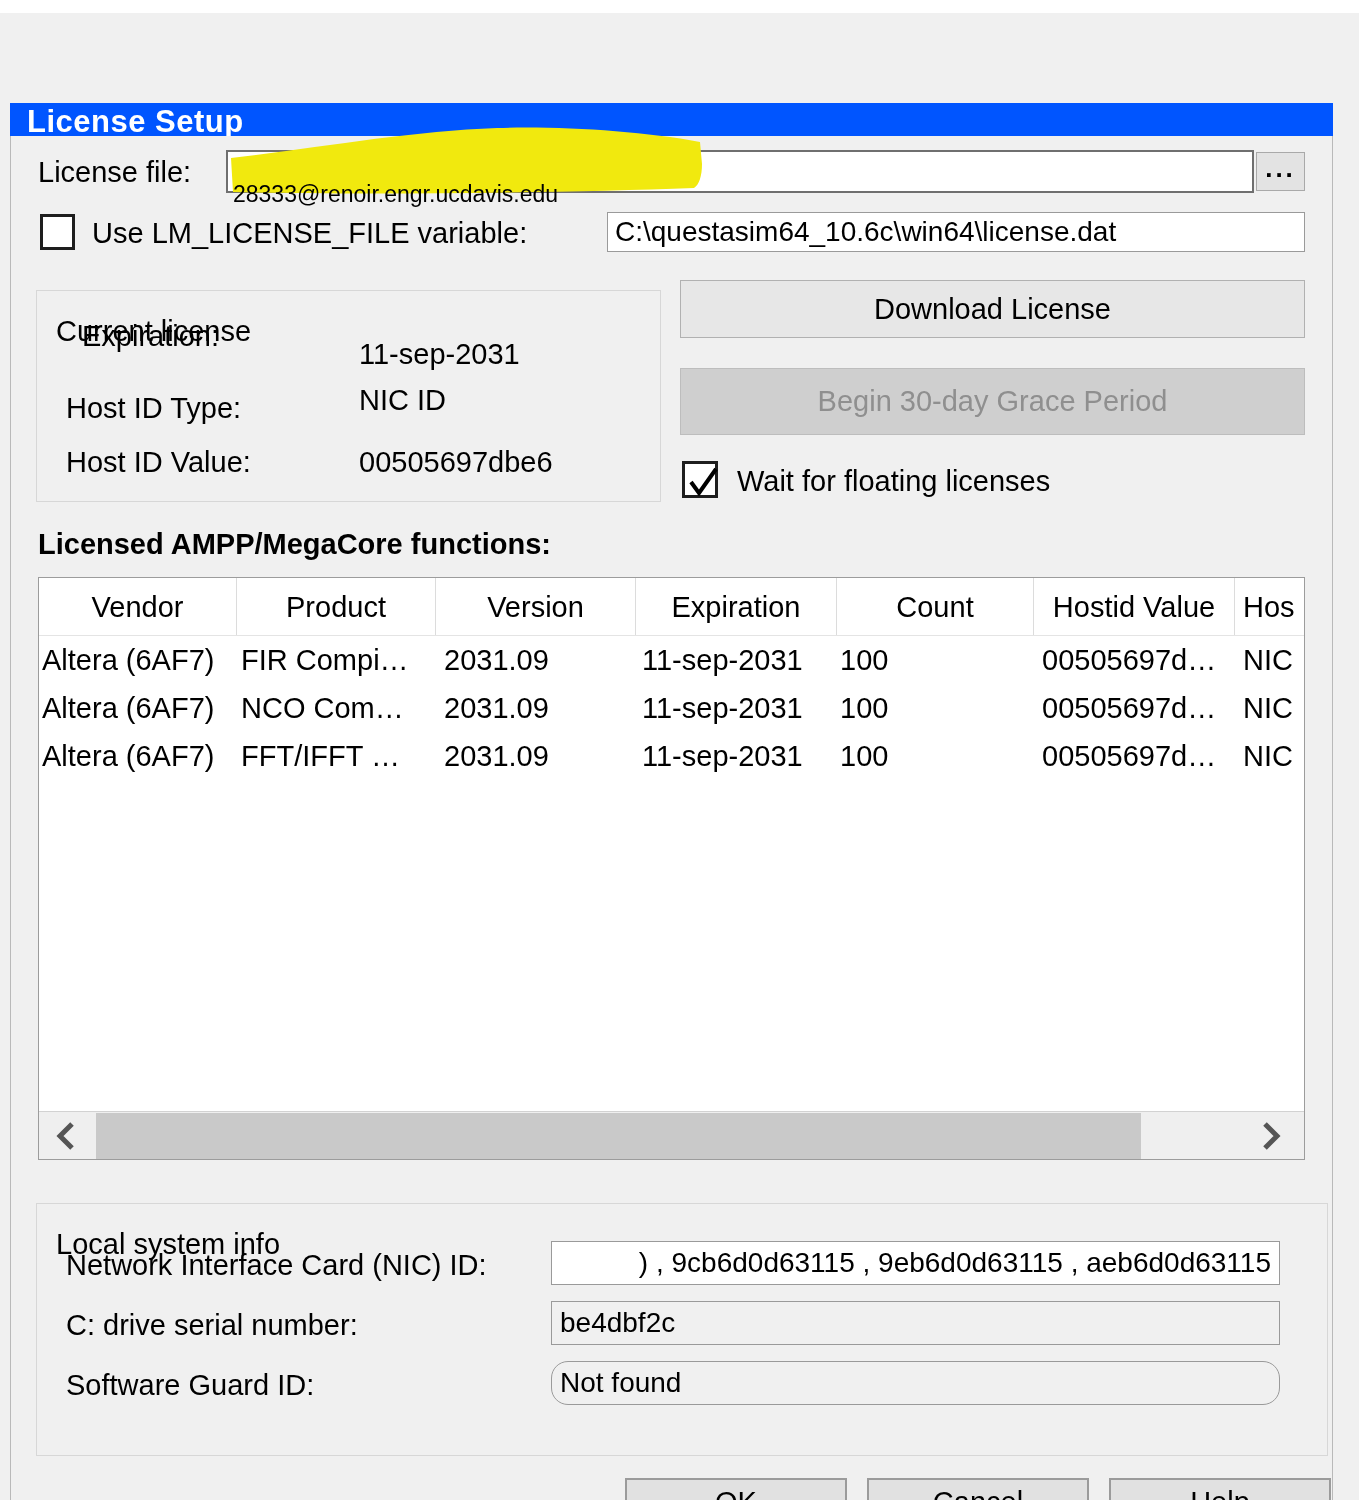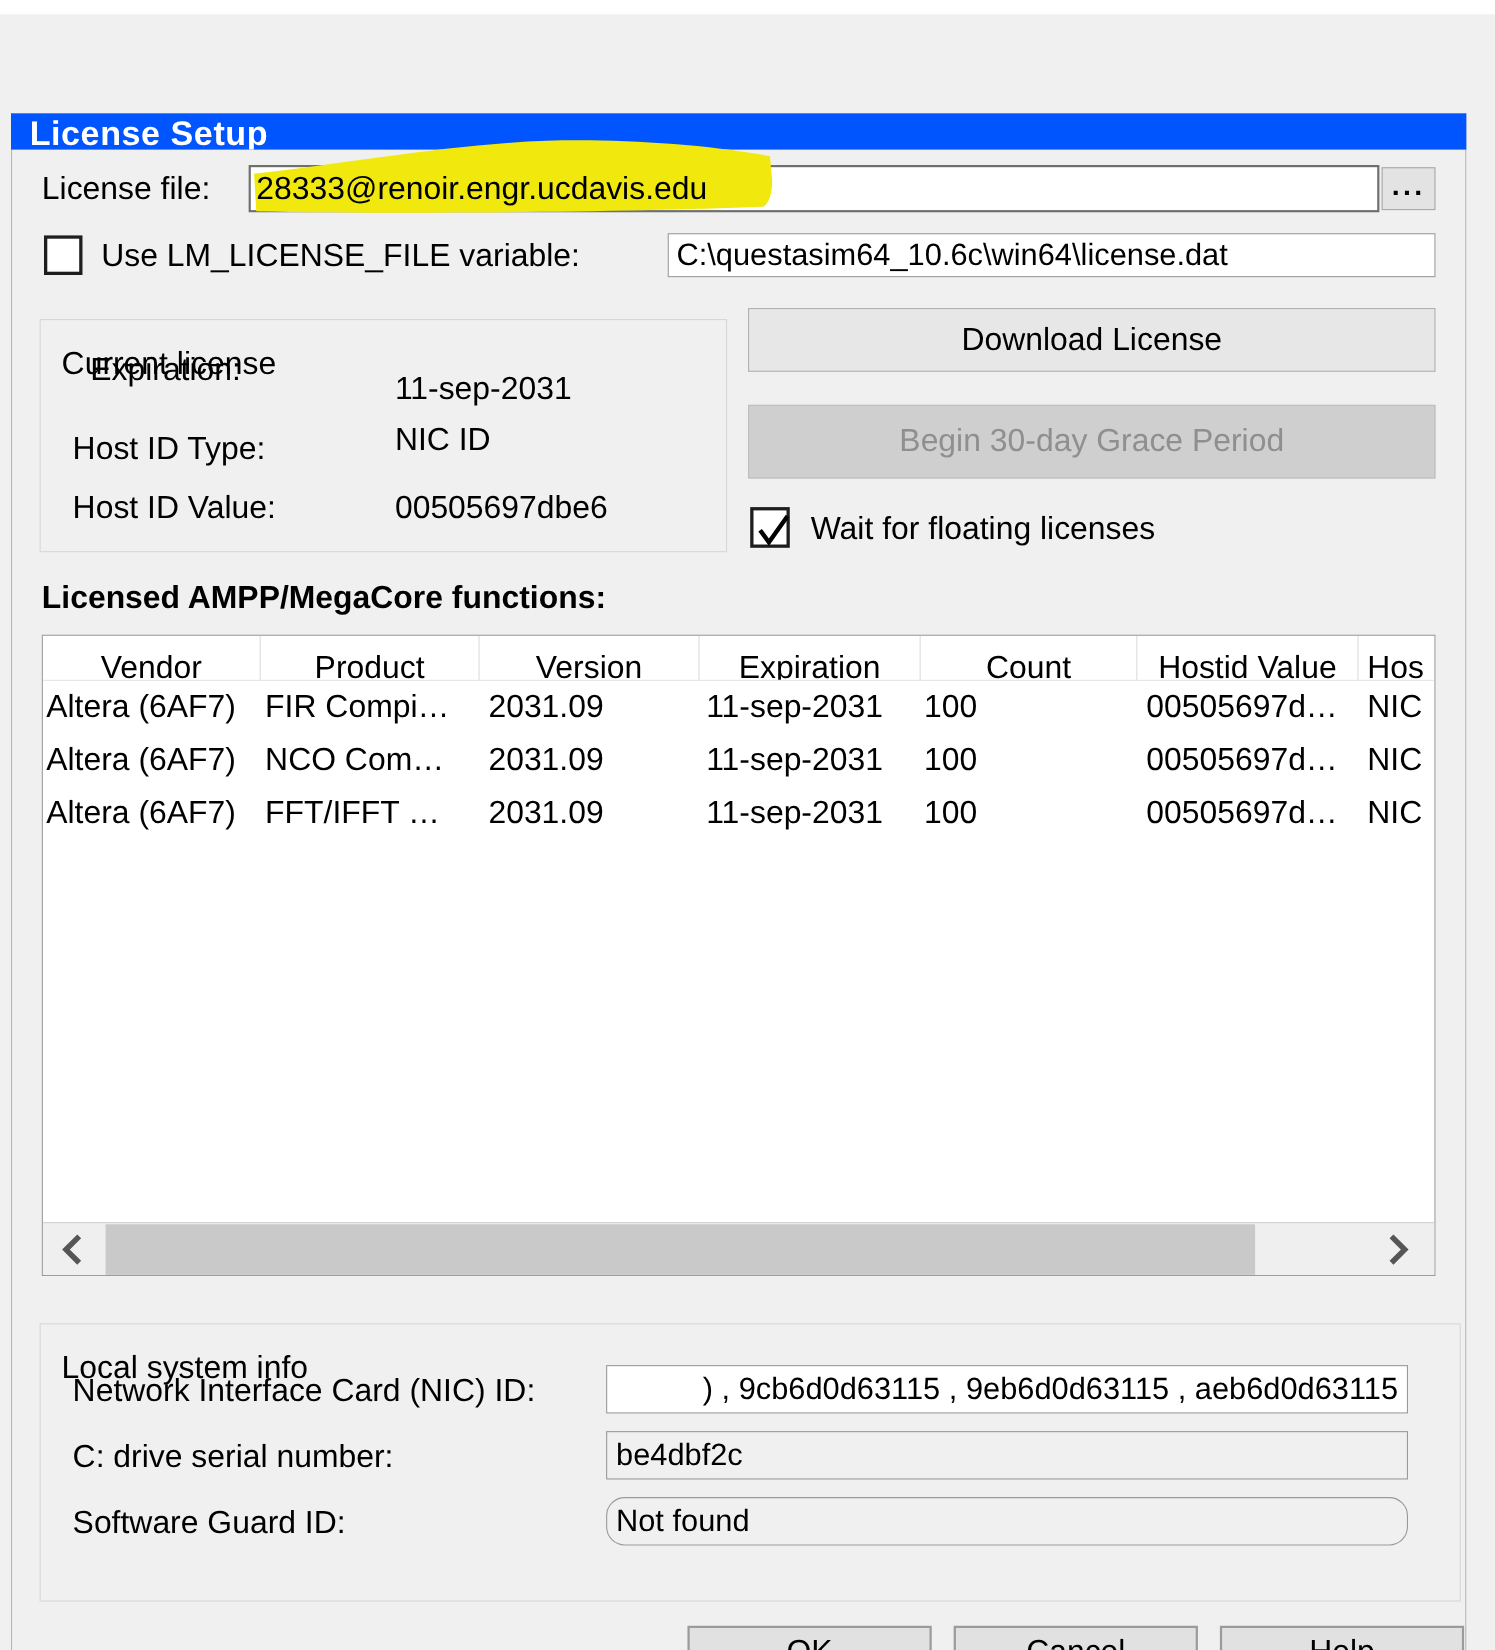--- a/index.html
+++ b/index.html
@@ -23,22 +23,23 @@
 
   .lbl { position:absolute; font-size:29px; white-space:nowrap; }
 
   
   .license-input {
     position:absolute; left:226px; top:150px; width:1028px; height:43px;
     background:#fff; border:2px solid #6f6f6f;
   }
   .license-input svg.marker { position:absolute; left:1px; top:-28px; overflow:visible; }
   .license-input .val {
-    position:relative; z-index:1; display:block; font-size:29px; line-height:40px; padding-left:5px;
+    position:relative; z-index:1; display:block; font-size:23px; line-height:40px; padding-left:5px;
     white-space:nowrap;
+    margin-top:22px;
   }
   .browse-btn {
     position:absolute; left:1256px; top:152px; width:49px; height:39px;
     background:#e3e3e3; border:1px solid #a9a9a9; text-align:center;
     font-size:26px; font-weight:bold; line-height:30px; letter-spacing:3px;
   }
 
   
   .cb {
     position:absolute; background:#fff; border:3px solid #1e1e1e;
@@ -69,21 +70,21 @@
   }
   .btn-download { left:680px; top:280px; width:625px; height:58px; line-height:56px; }
   .btn-grace { left:680px; top:368px; width:625px; height:67px; line-height:65px;
     background:#cfcfcf; border-color:#bdbdbd; color:#8f8f8f; }
 
   
   .func-table {
     position:absolute; left:38px; top:577px; width:1267px; height:583px;
     background:#fff; border:1px solid #9c9c9c; overflow:hidden;
   }
-  .t-head { display:flex; height:41px; border-bottom:1px solid #e4e4e4; }
+  .t-head { display:flex; height:58px; border-bottom:1px solid #e4e4e4; }
   .t-head .hc {
     font-size:29px; text-align:center; line-height:58px;
     border-right:1px solid #dcdcdc; overflow:hidden; white-space:nowrap;
   }
   .t-row { display:flex; height:48px; }
   .t-row .tc { font-size:29px; line-height:48px; overflow:hidden; white-space:nowrap; }
   .c0 { width:198px; } .c1 { width:199px; } .c2 { width:200px; }
   .c3 { width:201px; } .c4 { width:197px; } .c5 { width:201px; }
   .c6 { flex:1; border-right:none !important; }
   .t-row .c0 { padding-left:3px; } .t-row .c1 { padding-left:4px; }

